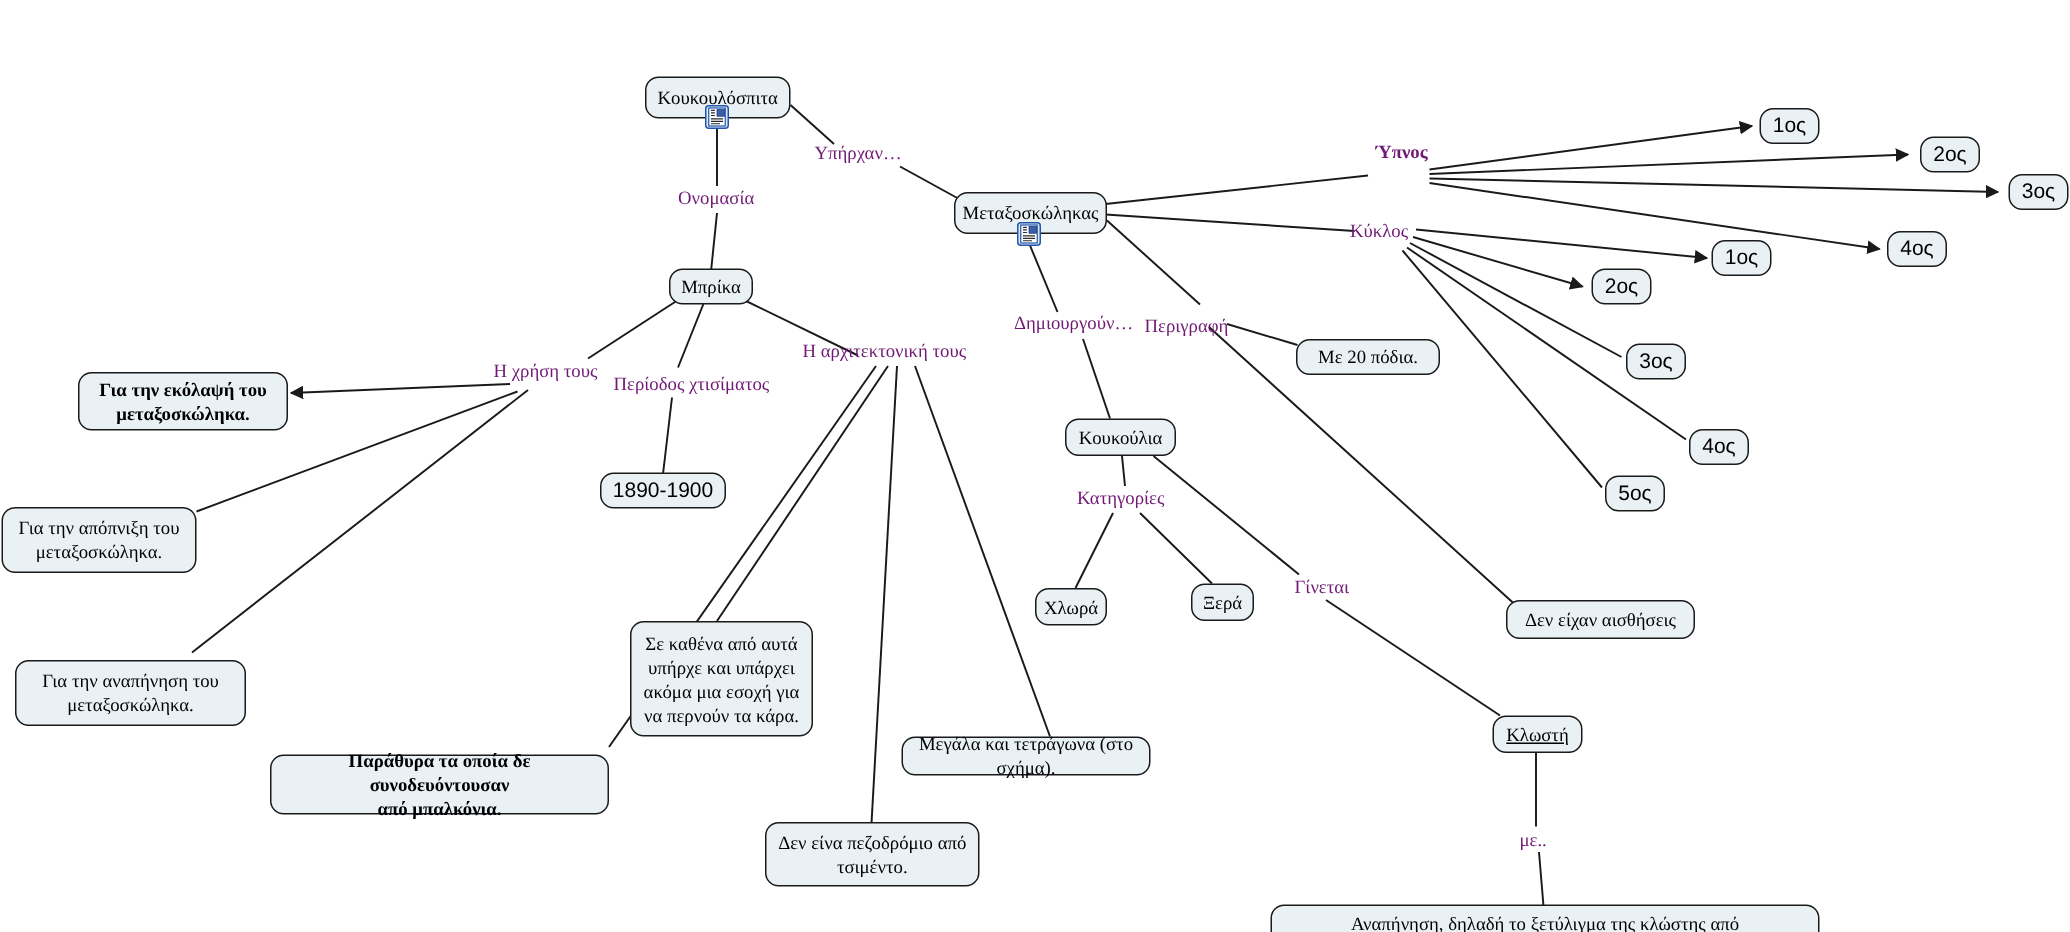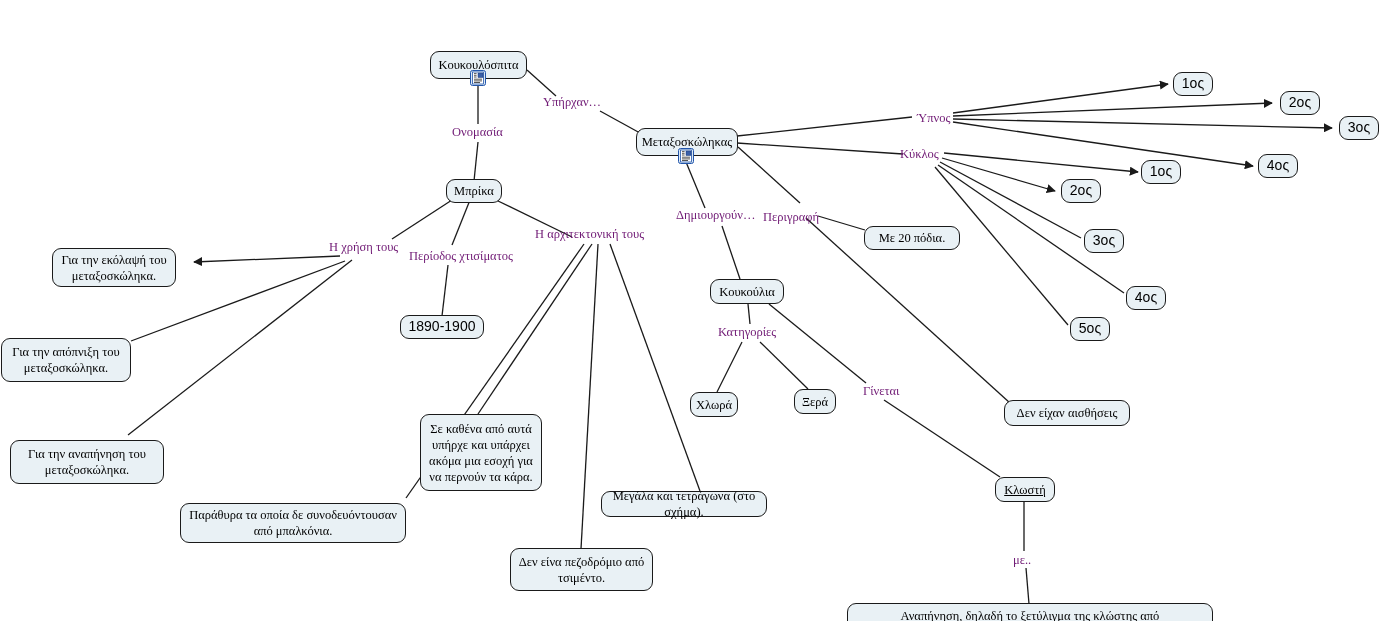--- a/index.html
+++ b/index.html
@@ -155,30 +155,30 @@
     <line x1="4" y1="7" x2="6.6" y2="7" stroke="#2a2a2a" stroke-width="0.8"></line>
     <line x1="4" y1="9.2" x2="12" y2="9.2" stroke="#2a2a2a" stroke-width="0.8"></line>
     <line x1="4" y1="10.9" x2="12" y2="10.9" stroke="#2a2a2a" stroke-width="0.8"></line>
     <line x1="4" y1="12.5" x2="10" y2="12.5" stroke="#2a2a2a" stroke-width="0.8"></line>
   </svg>
 
   <div class="node" style="left:446px; top:131px; width:56px; height:24px;">Μπρίκα</div>
 
   <div class="node digits" style="left:400px; top:267px; width:84px; height:24px;">1890-1900</div>
 
-  <div class="node" style="left:52px; top:200px; width:124px; height:39px;">Για την εκόλαψή του
+  <div class="node" style="left:52px; top:200px; width:140px; height:39px;font-weight:bold;">Για την εκόλαψή του
 μεταξοσκώληκα.</div>
 
   <div class="node" style="left:1px; top:290px; width:130px; height:44px;">Για την απόπνιξη του
 μεταξοσκώληκα.</div>
 
   <div class="node" style="left:10px; top:392px; width:154px; height:44px;">Για την αναπήνηση του
 μεταξοσκώληκα.</div>
 
-  <div class="node" style="left:180px; top:455px; width:226px; height:40px;">Παράθυρα τα οποία δε συνοδευόντουσαν
+  <div class="node" style="left:180px; top:455px; width:226px; height:40px;font-weight:bold;">Παράθυρα τα οποία δε συνοδευόντουσαν
 από μπαλκόνια.</div>
 
   <div class="node" style="left:420px; top:366px; width:122px; height:77px;">Σε καθένα από αυτά
 υπήρχε και υπάρχει
 ακόμα μια εσοχή για
 να περνούν τα κάρα.</div>
 
   <div class="node" style="left:510px; top:500px; width:143px; height:43px;">Δεν είνα πεζοδρόμιο από
 τσιμέντο.</div>
 
@@ -218,21 +218,21 @@
   <div class="link-label" style="left:329px; top:192px;">Η χρήση τους</div>
 
   <div class="link-label" style="left:409px; top:201px;">Περίοδος χτισίματος</div>
 
   <div class="link-label" style="left:535px; top:179px;">Η αρχιτεκτονική τους</div>
 
   <div class="link-label" style="left:676px; top:160px;">Δημιουργούν…</div>
 
   <div class="link-label" style="left:763px; top:162px;">Περιγραφή</div>
 
-  <div class="link-label" style="left:917px; top:63px;">Ύπνος</div>
+  <div class="link-label" style="left:917px; top:46px;font-weight:bold;">Ύπνος</div>
 
   <div class="link-label" style="left:900px; top:99px;">Κύκλος</div>
 
   <div class="link-label" style="left:718px; top:277px;">Κατηγορίες</div>
 
   <div class="link-label" style="left:863px; top:336px;">Γίνεται</div>
 
   <div class="link-label" style="left:1013px; top:505px;">με..</div>
 
 </div>

